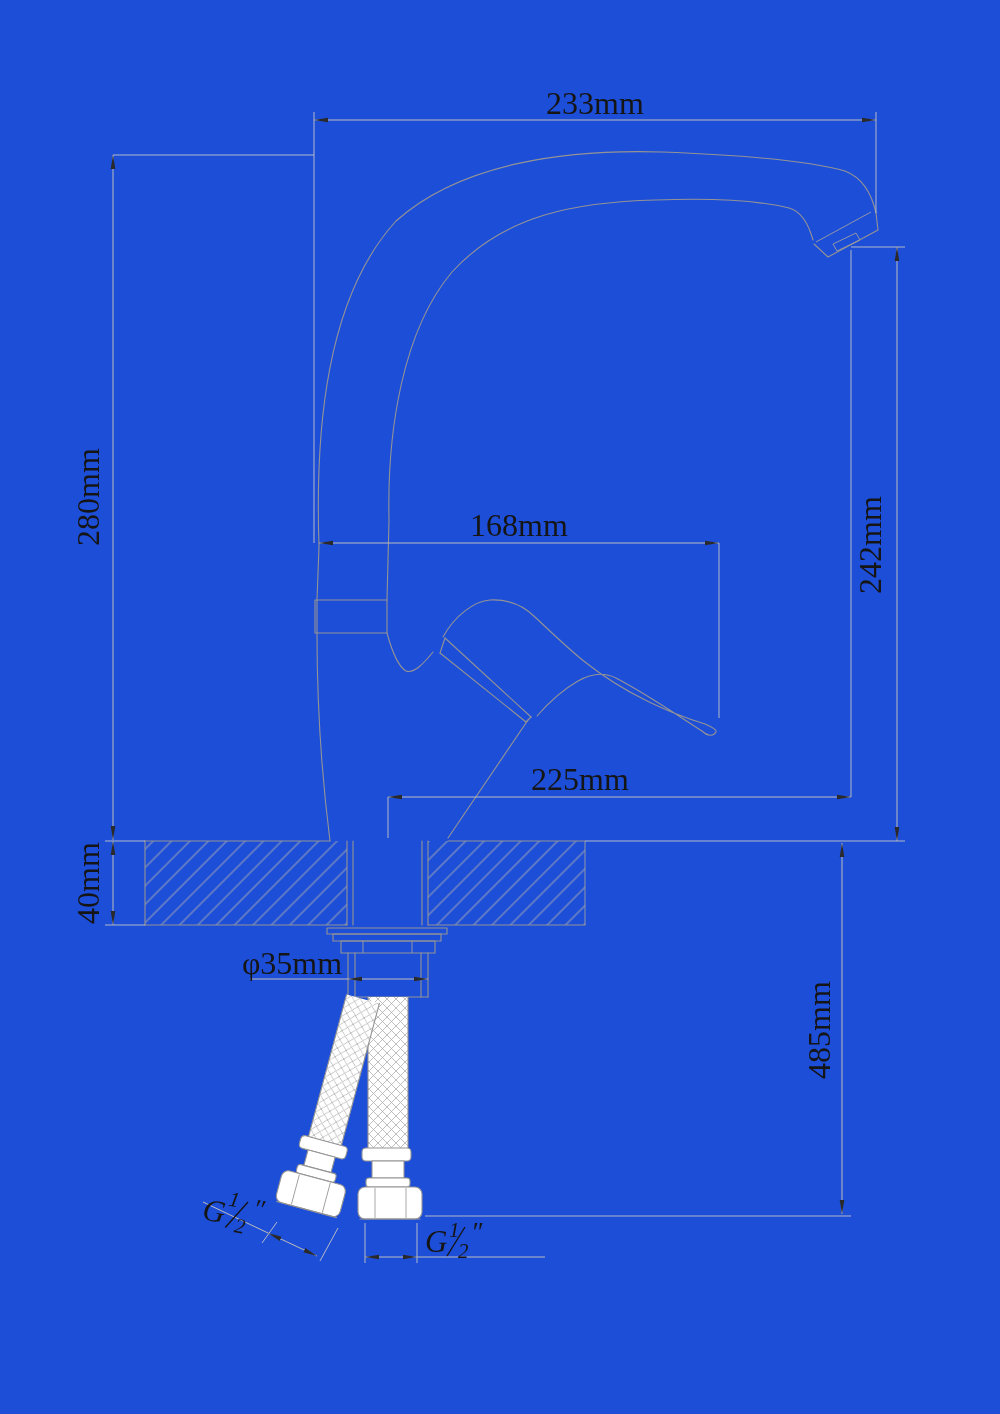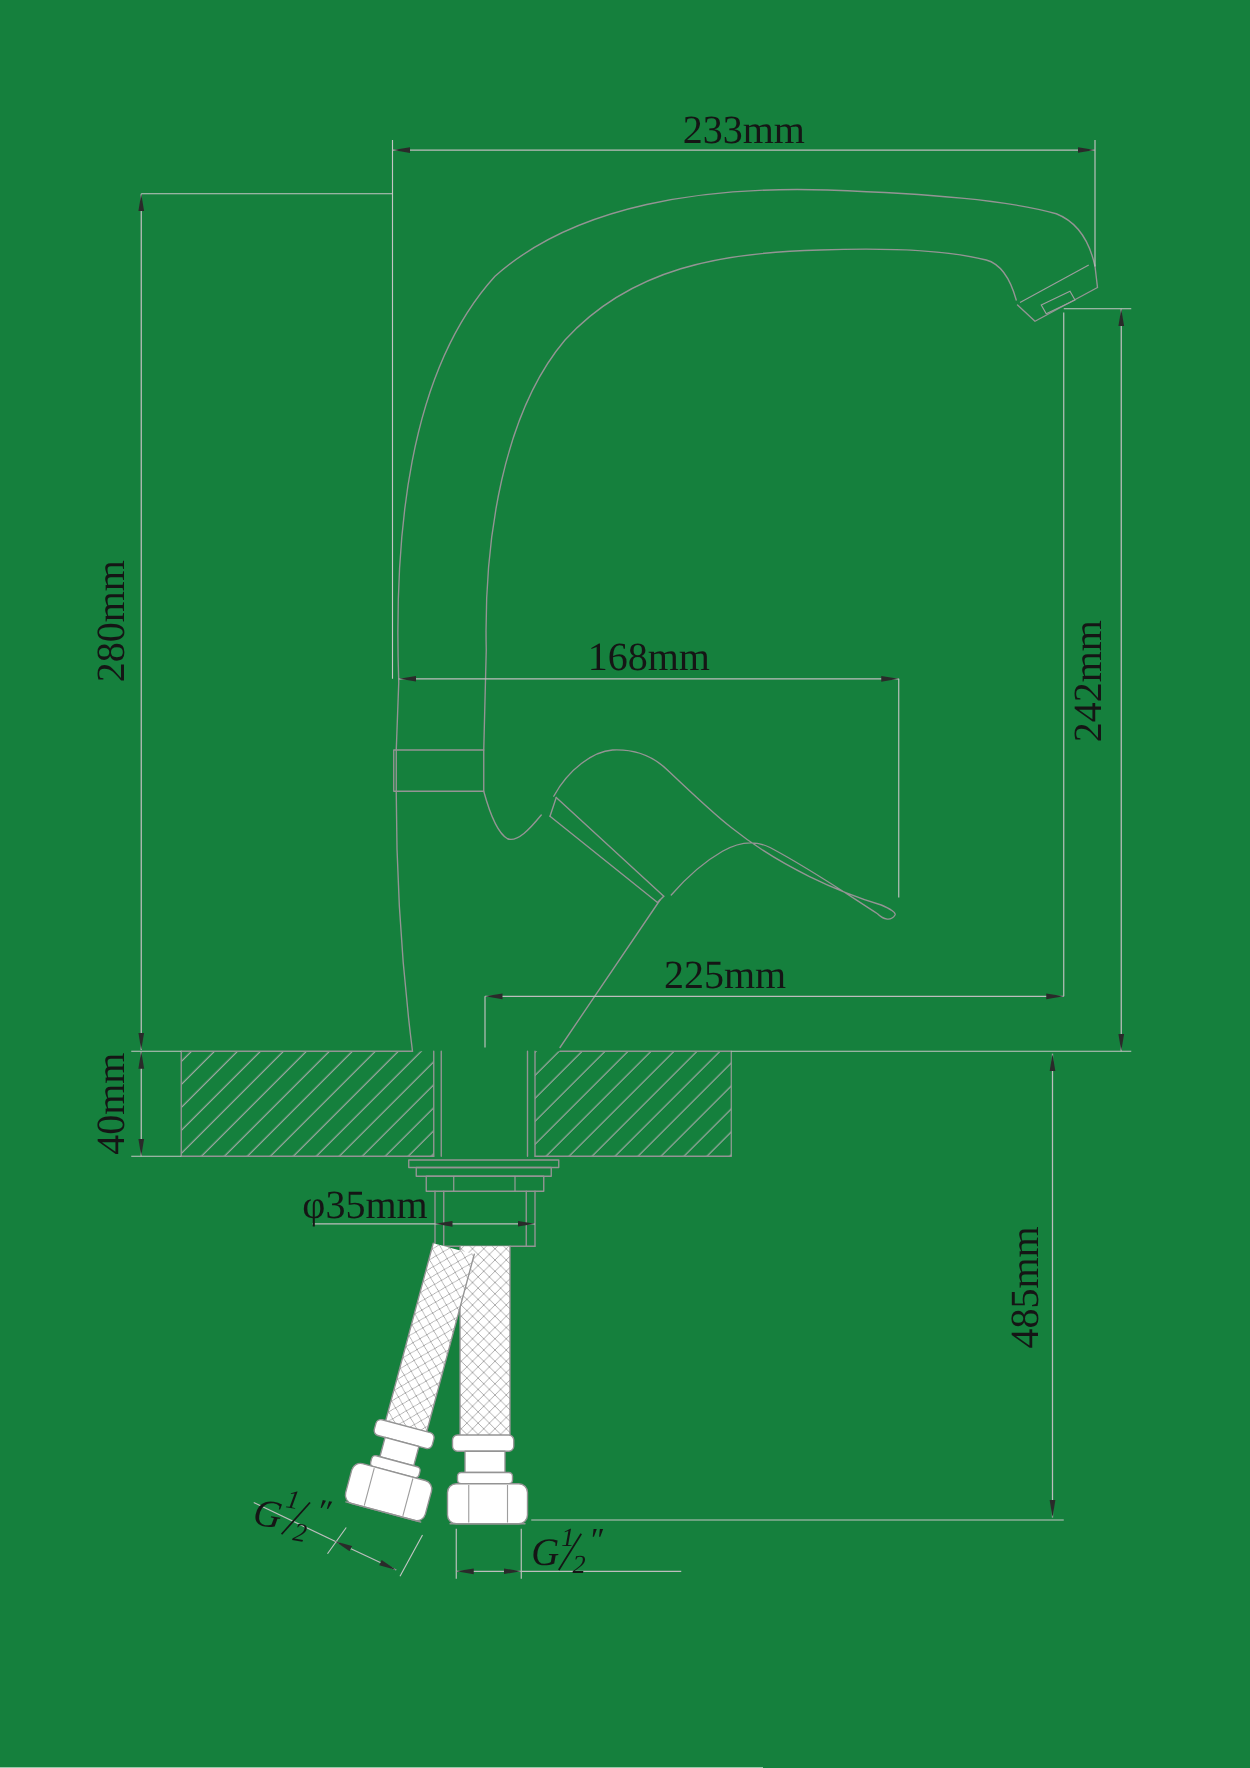--- a/index.html
+++ b/index.html
@@ -1,16 +1,16 @@
 <!DOCTYPE html>
 <html><head>
 <meta charset="utf-8">
 <style>
   html,body{margin:0;padding:0;background:#ffffff;}
-  .page{width:1000px;height:1414px;position:relative;background:#15803d;overflow:hidden;}
+  .page{width:1000px;height:1414px;position:relative;background:#1d4ed8;overflow:hidden;}
   svg{display:block;}
   .obj{stroke:#949494;stroke-width:1.1;fill:none;stroke-linecap:round;stroke-linejoin:round;}
   .obj-thin{stroke:#9e9e9e;stroke-width:0.9;fill:none;}
   .dim{stroke:#bdbdbd;stroke-width:1;fill:none;}
   .ext{stroke:#c4c4c4;stroke-width:0.9;fill:none;}
   .arrowhead{fill:#2a2a2a;stroke:none;}
   .dimtext{font-family:"Liberation Serif","DejaVu Serif",serif;font-size:32px;fill:#151515;}
   .dimtext-small{font-family:"Liberation Serif","DejaVu Serif",serif;font-size:21px;fill:#151515;font-style:italic;}
   .gtext{font-family:"Liberation Serif","DejaVu Serif",serif;font-size:31px;fill:#151515;font-style:italic;}
   .inchtext{font-family:"Liberation Serif","DejaVu Serif",serif;font-size:27px;fill:#151515;font-style:italic;}

